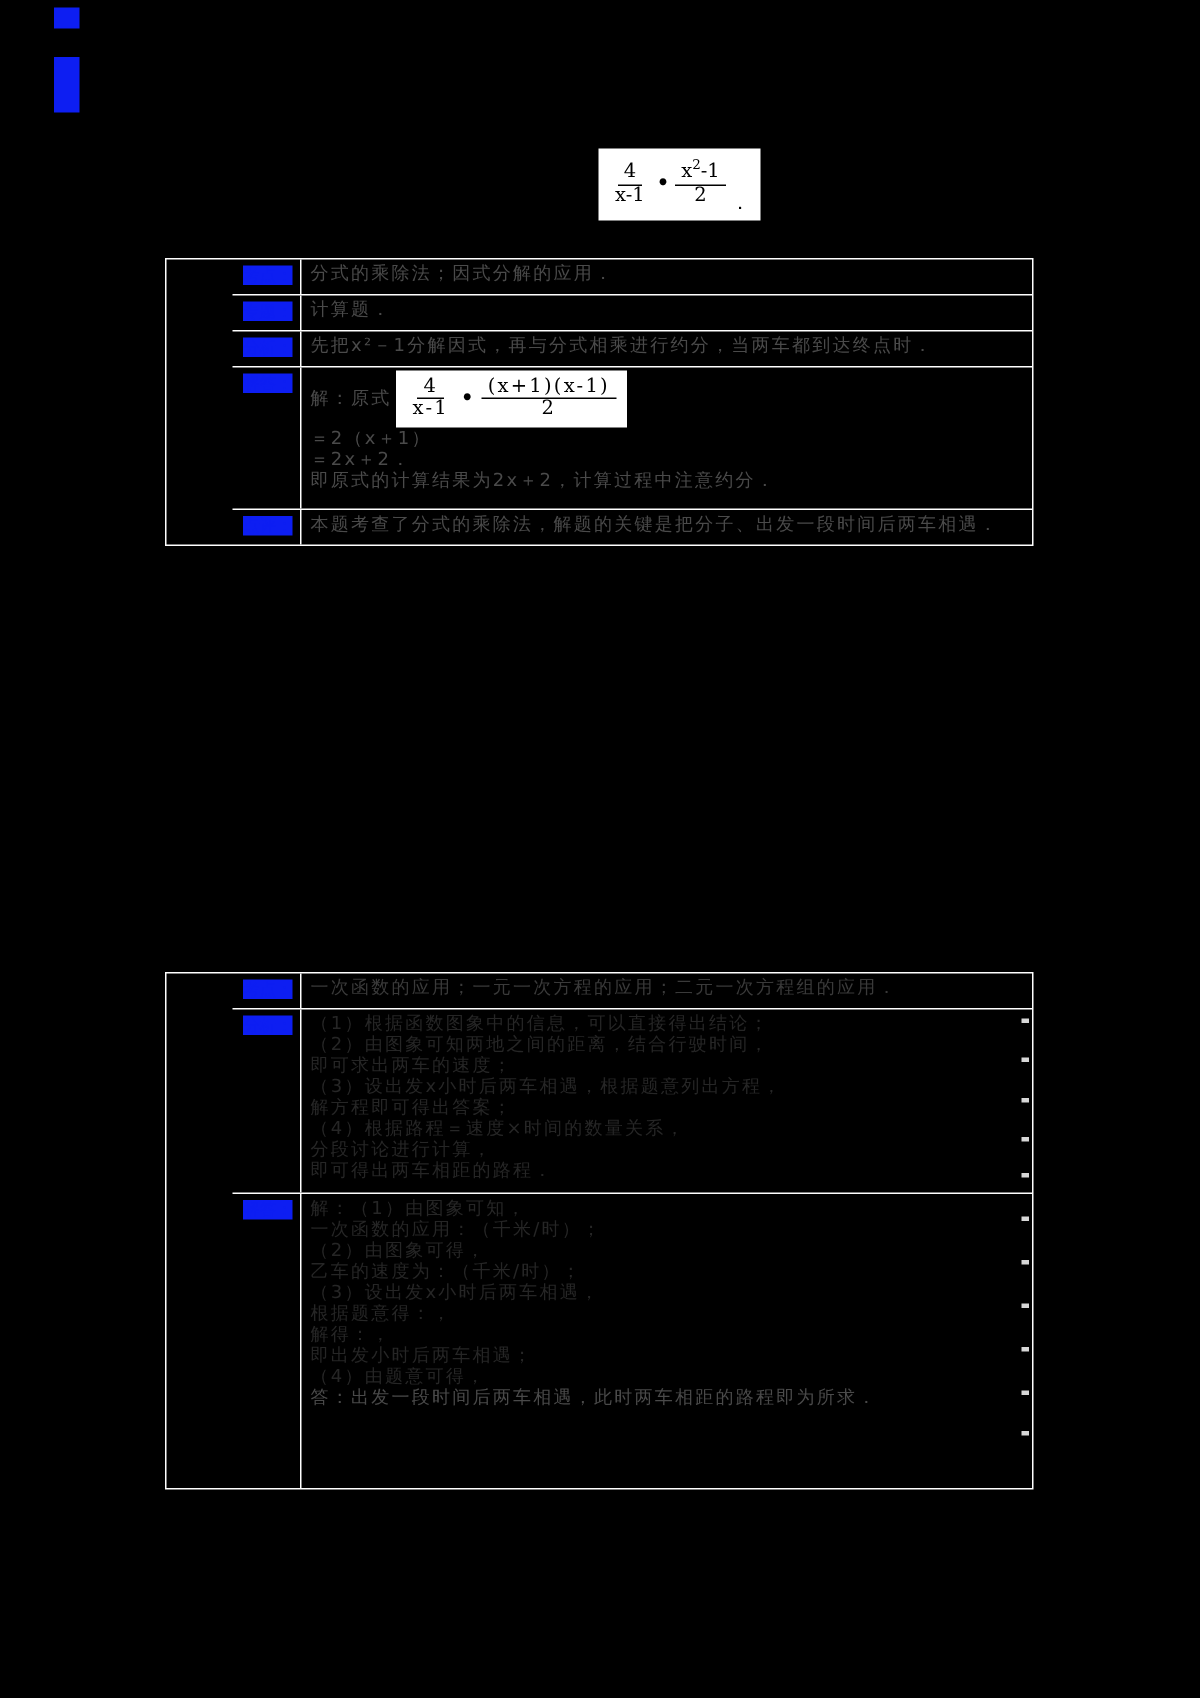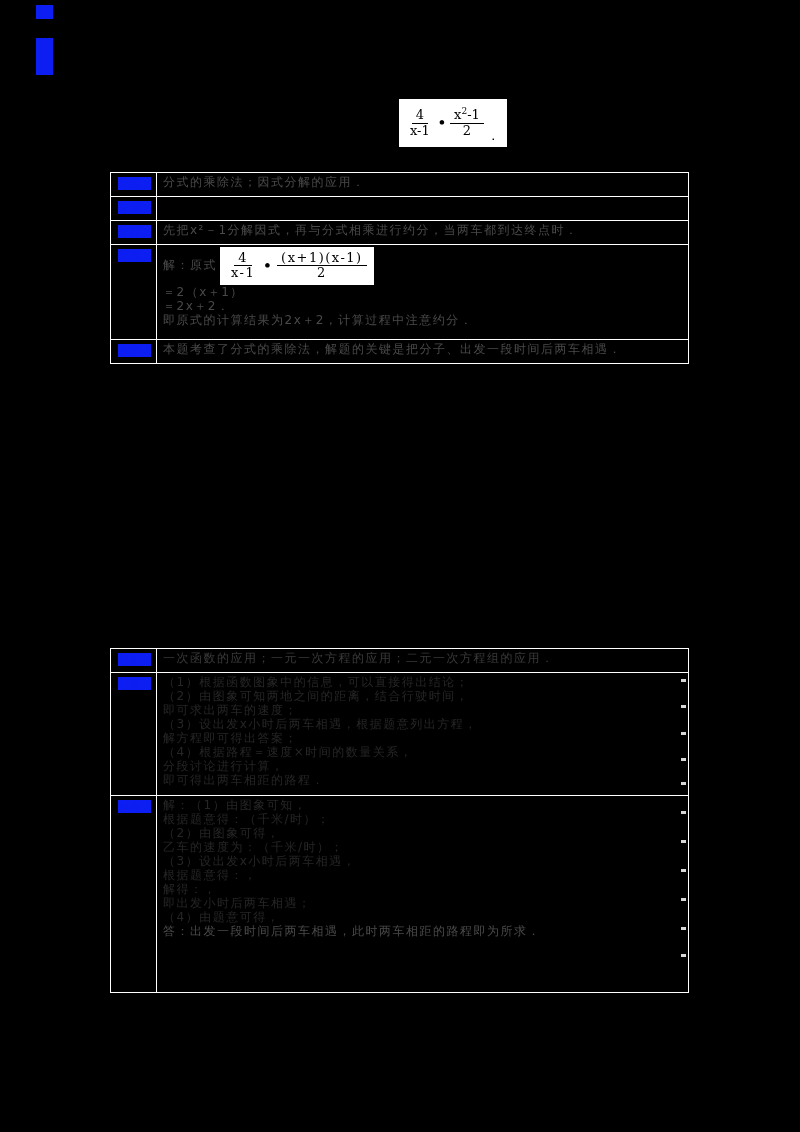--- a/index.html
+++ b/index.html
@@ -23,21 +23,21 @@
   .frac .num{border-bottom:1px solid #000;padding:0 4px;text-align:center;white-space:nowrap;}
   .frac .den{padding:0 4px;text-align:center;white-space:nowrap;}
   .frac sup{font-size:9px;line-height:0;}
   .op{padding:0 1px;font-weight:bold;}
   .tail{align-self:flex-end;}
 
   
   .jy-table{position:absolute;left:110px;width:579px;border:1px solid #fff;background:#000;box-sizing:border-box;}
   #table1{top:172px;}
   #table2{top:648px;}
-  .jy-row{display:flex;border-top:1px solid #fff;}
+  .jy-row{display:flex;border-top:1px solid #fff;margin-left:44px;}
   .jy-row:first-child{border-top:none;}
   .jy-label-cell{flex:0 0 46px;width:46px;border-right:1px solid #fff;padding:2px 2px 2px 7px;box-sizing:border-box;}
   .blue-badge{
     display:inline-block;background:#0d1ef2;color:#0d1ef2;font-size:11px;line-height:13px;
     height:13px;min-width:32px;max-width:34px;overflow:hidden;white-space:nowrap;
   }
   .jy-content-cell{
     flex:1;padding:2px 12px 2px 6px;position:relative;font-size:12px;line-height:14px;
     color:#4a4a4a;letter-spacing:1.5px;overflow:hidden;box-sizing:border-box;
   }
@@ -79,20 +79,21 @@
       <div class="jy-label-cell">
         <span class="blue-badge">考点：</span>
       </div>
       <div class="jy-content-cell dimline">分式的乘除法；因式分解的应用．</div>
     </div>
 
     <div class="jy-row" style="min-height:15px;">
       <div class="jy-label-cell">
         <span class="blue-badge">专题：</span>
       </div>
+      <div class="jy-content-cell dimline">计算题．</div>
     </div>
 
     <div class="jy-row" style="min-height:17px;">
       <div class="jy-label-cell">
         <span class="blue-badge">分析：</span>
       </div>
       <div class="jy-content-cell dimline">先把x²－1分解因式，再与分式相乘进行约分，当两车都到达终点时．</div>
     </div>
 
     <div class="jy-row" style="min-height:94px;">
@@ -157,21 +158,21 @@
         </div>
       </div>
     </div>
 
     <div class="jy-row rowtall" style="min-height:196px;">
       <div class="jy-label-cell">
         <span class="blue-badge">解答：</span>
       </div>
       <div class="jy-content-cell">
         <div class="dimline">解：（1）由图象可知，</div>
-        <div class="dimline">根据题意得：（千米/时）；</div>
+        <div class="dimline">一次函数的应用：（千米/时）；</div>
         <div class="dimline">（2）由图象可得，</div>
         <div class="dimline">乙车的速度为：（千米/时）；</div>
         <div class="dimline">（3）设出发x小时后两车相遇，</div>
         <div class="dimline">根据题意得：，</div>
         <div class="dimline">解得：，</div>
         <div class="dimline">即出发小时后两车相遇；</div>
         <div class="dimline">（4）由题意可得，</div>
         <div class="dimline"></div>
         <div class="dimline visible-line">答：出发一段时间后两车相遇，此时两车相距的路程即为所求．</div>
         <div class="scrollbar">

